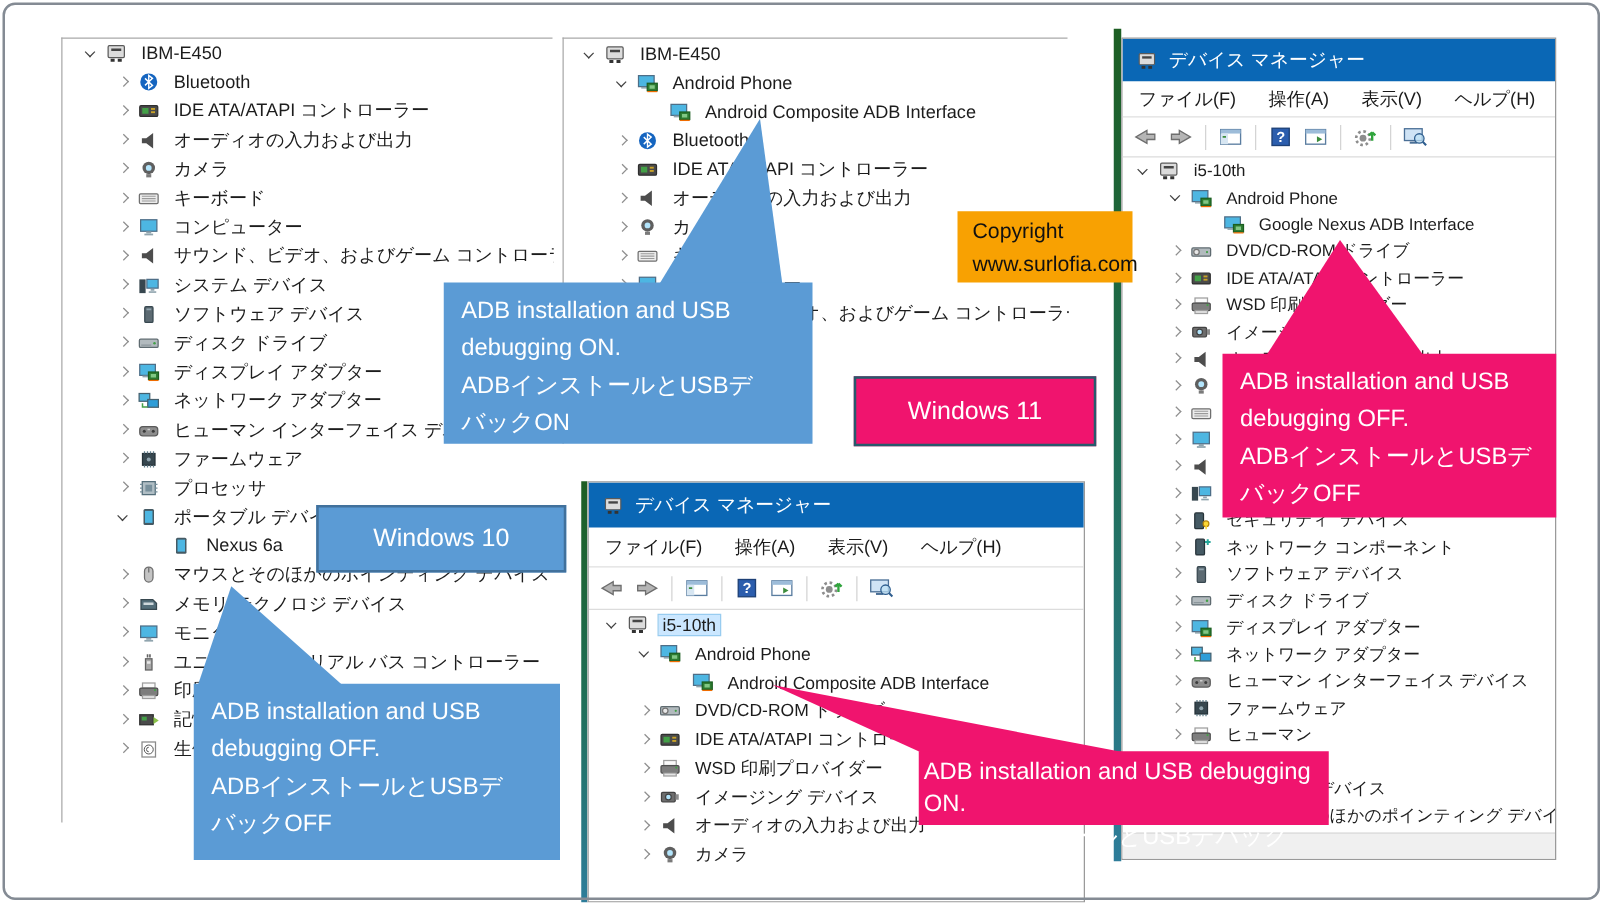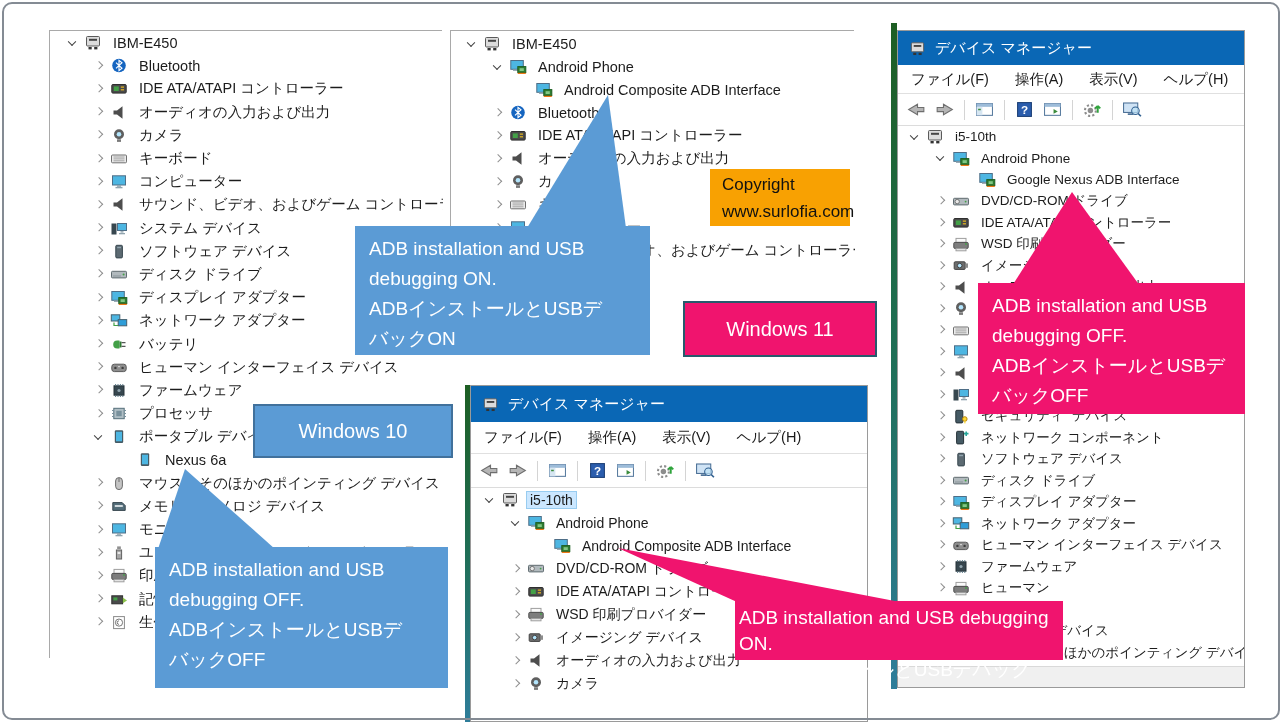--- a/index.html
+++ b/index.html
@@ -283,27 +283,20 @@
       <div class="trow" style="height: 23.2px; padding-left: 40px;">
         <span class="chev closed"></span>
         <svg class="ticon" viewBox="0 0 18 15">
           <use href="#i-network"></use>
         </svg>
         <span class="tlabel">ネットワーク アダプター</span>
       </div>
       <div class="trow" style="height: 23.2px; padding-left: 40px;">
         <span class="chev closed"></span>
         <svg class="ticon" viewBox="0 0 18 15">
-          <use href="#i-battery-plug"></use>
-        </svg>
-        <span class="tlabel">バッテリ</span>
-      </div>
-      <div class="trow" style="height: 23.2px; padding-left: 40px;">
-        <span class="chev closed"></span>
-        <svg class="ticon" viewBox="0 0 18 15">
           <use href="#i-hid-gamepad"></use>
         </svg>
         <span class="tlabel">ヒューマン インターフェイス デバイス</span>
       </div>
       <div class="trow" style="height: 23.2px; padding-left: 40px;">
         <span class="chev closed"></span>
         <svg class="ticon" viewBox="0 0 18 15">
           <use href="#i-firmware-chip"></use>
         </svg>
         <span class="tlabel">ファームウェア</span>
@@ -827,21 +820,21 @@
 バックOFF</div>
 
 <div class="callout co-pink" style="left:978px;top:283px;width:267px;height:131px;">ADB installation and USB
 debugging OFF.
 ADBインストールとUSBデ
 バックOFF</div>
 
 <div class="callout co-pink-wide" style="left:735px;top:601px;width:328px;height:59px;">ADB installation and USB debugging ON.
 ADBインストールとUSBデバックON</div>
 
-<div class="copyright" style="left:710px;top:169px;width:140px;height:57px;"><span>Copyright
+<div class="copyright" style="left:766px;top:169px;width:140px;height:57px;"><span>Copyright
 www.surlofia.com</span></div>
 
 <div class="badge badge-pink" style="left:683px;top:301px;width:194px;height:56px;">
   <span>Windows 11</span>
 </div>
 
 <div class="badge badge-blue" style="left:253px;top:404px;width:200px;height:54px;">
   <span>Windows 10</span>
 </div>
 

